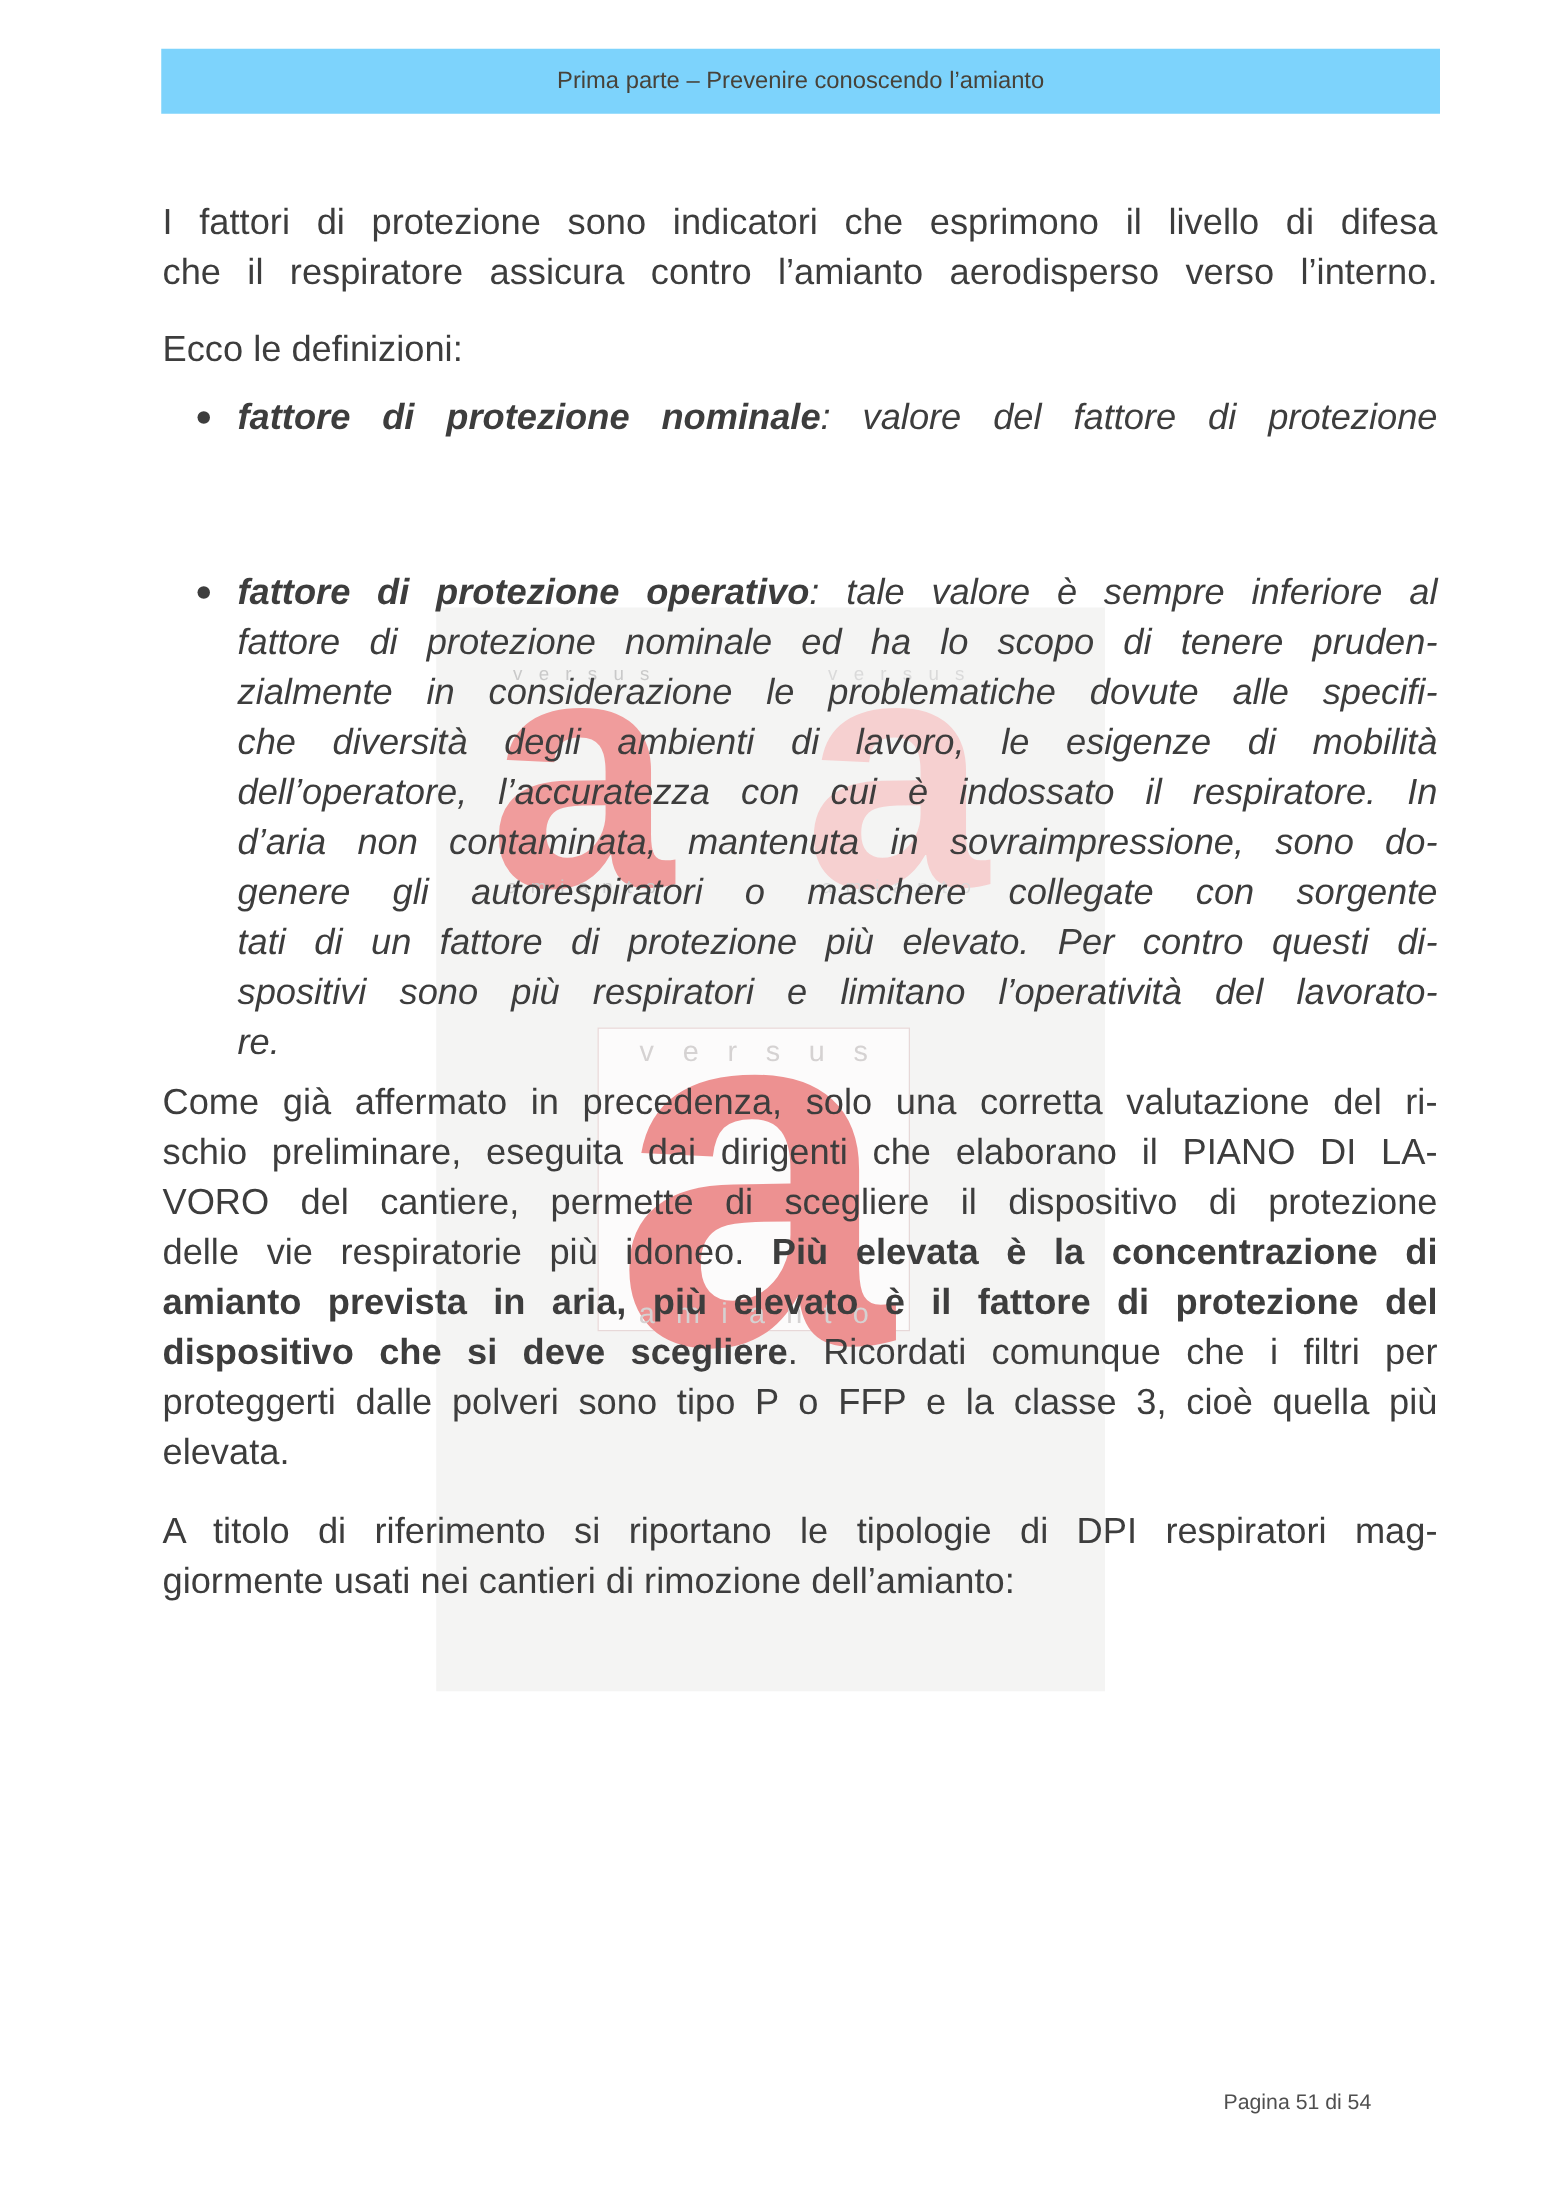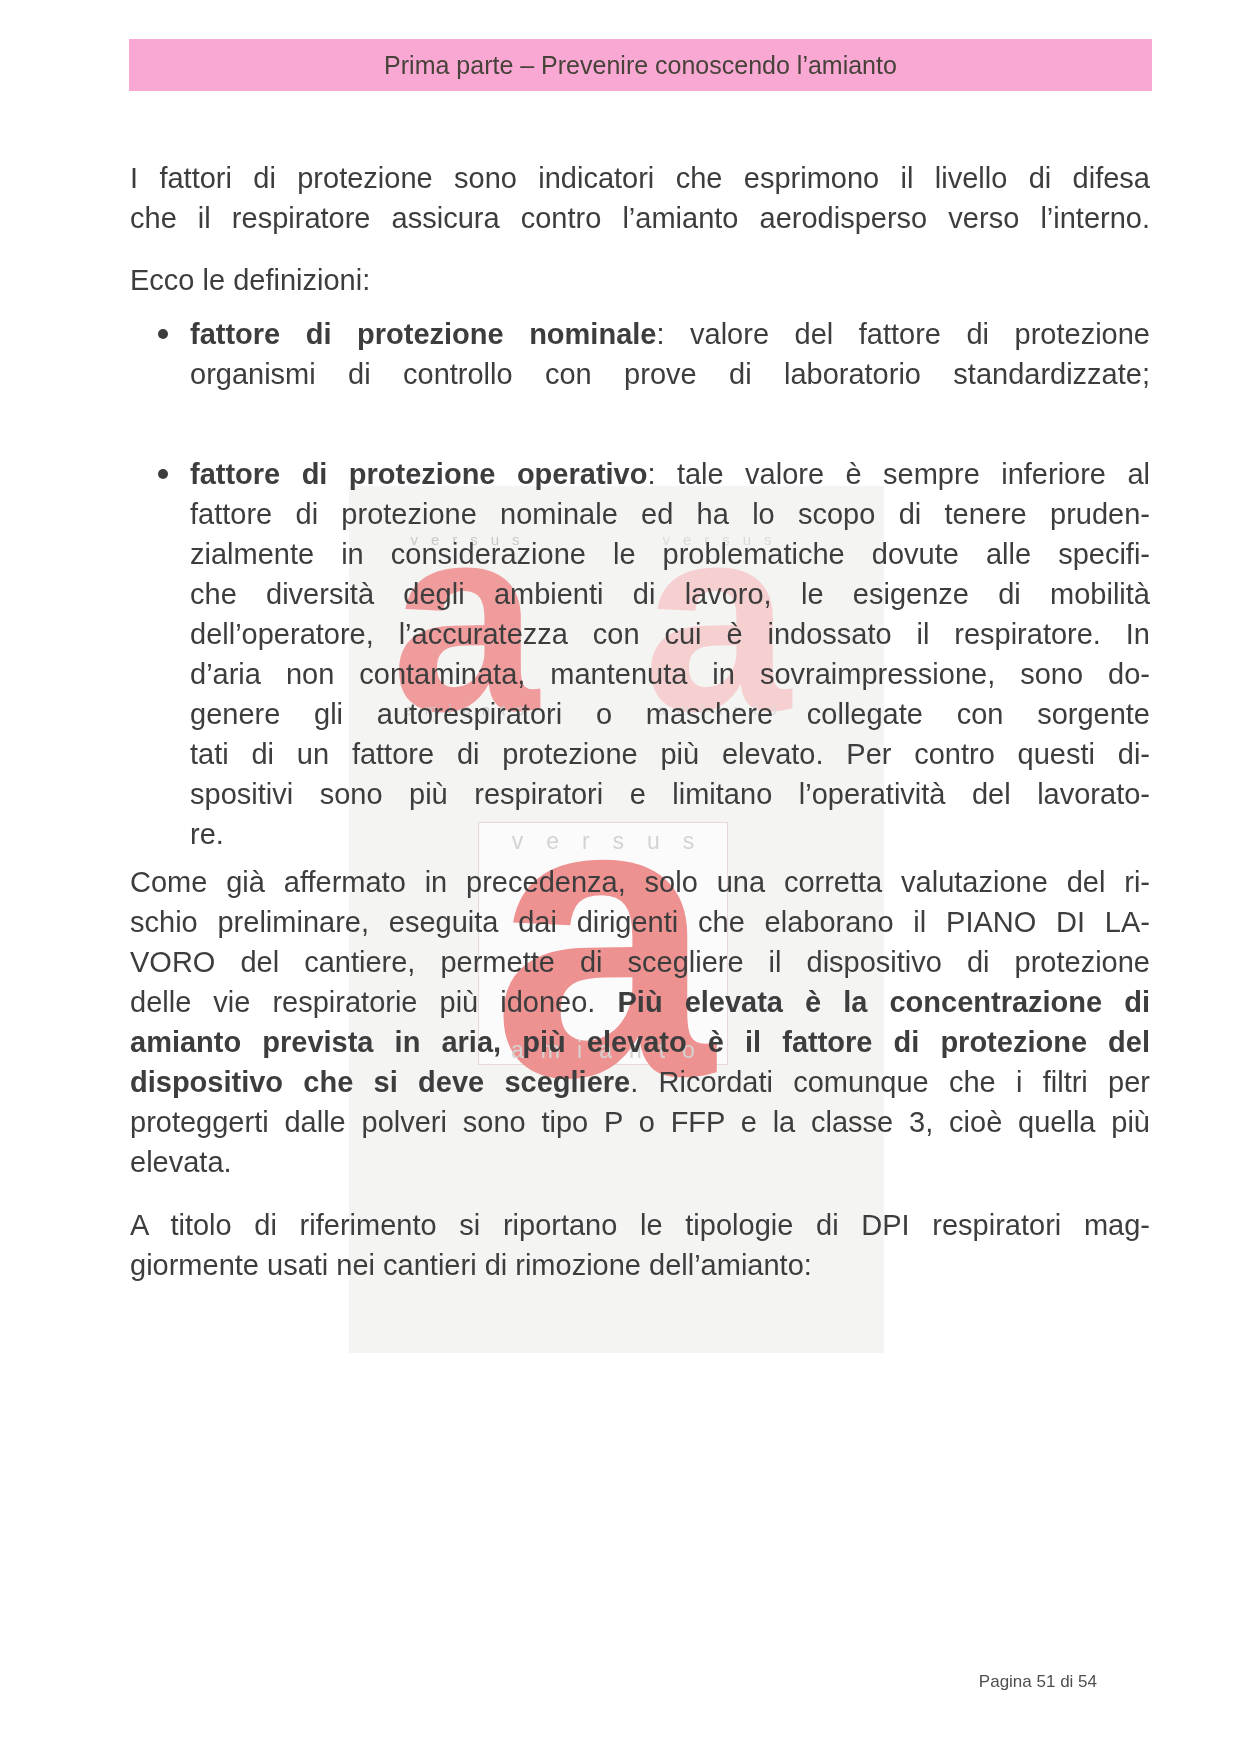--- a/index.html
+++ b/index.html
@@ -7,23 +7,23 @@
     position:relative;
     width:1240px;height:1755px;
     background:#ffffff;
     overflow:hidden;
     font-family:"Liberation Sans", sans-serif;
     color:#3d3d3d;
   }
   
   .banner{
     position:absolute;left:129px;top:39px;width:1023px;height:52px;
-    background:#f9a8d4;
+    background:#7dd3fc;
     display:flex;align-items:center;justify-content:center;
-    font-size:25px;color:#474239;
+    font-size:19px;color:#474239;
     z-index:2;
   }
   
   .wm-layer{position:absolute;inset:0;z-index:0;}
   .wm-panel{
     position:absolute;left:349px;top:486px;width:535px;height:867px;
     background:#f4f4f3;
   }
   .wm-stamp{
     position:absolute;display:flex;flex-direction:column;align-items:center;
@@ -65,21 +65,21 @@
   }
   
   .text-column{position:absolute;left:130px;top:0;width:1020px;z-index:1;}
   .block{position:absolute;left:0;width:1020px;font-size:29px;line-height:40px;}
   .block-0{top:158px;}
   .block-1{top:260px;}
   .block-2{top:314px;}
   .block-3{top:454px;}
   .block-4{top:862px;}
   .block-5{top:1205px;}
-  .bullet{padding-left:60px;width:960px;}
+  .bullet{padding-left:60px;width:960px;font-style:italic;}
   .bullet .dot{
     position:absolute;left:28px;top:15px;width:10px;height:10px;
     border-radius:50%;background:#3d3d3d;
   }
   .line{text-align:justify;text-align-last:left;}
   .line.just{text-align-last:justify;}
   .line b{font-weight:bold;}
   
   .footer{
     position:absolute;left:130px;top:1652px;width:967px;
@@ -121,21 +121,20 @@
       <div class="block block-0 paragraph">
         <div class="line just"><span>I fattori di protezione sono indicatori che esprimono il livello di difesa</span></div>
         <div class="line just"><span>che il respiratore assicura contro l’amianto aerodisperso verso l’interno.</span></div>
       </div>
       <div class="block block-1 paragraph">
         <div class="line"><span>Ecco le definizioni:</span></div>
       </div>
       <div class="block block-2 bullet">
         <span class="dot"></span>
         <div class="line just"><b>fattore di protezione nominale</b><span>: valore del fattore di protezione</span></div>
-        <div class="line just"><span>organismi di controllo con prove di laboratorio standardizzate;</span></div>
       </div>
       <div class="block block-3 bullet">
         <span class="dot"></span>
         <div class="line just"><b>fattore di protezione operativo</b><span>: tale valore è sempre inferiore al</span></div>
         <div class="line just"><span>fattore di protezione nominale ed ha lo scopo di tenere pruden-</span></div>
         <div class="line just"><span>zialmente in considerazione le problematiche dovute alle specifi-</span></div>
         <div class="line just"><span>che diversità degli ambienti di lavoro, le esigenze di mobilità</span></div>
         <div class="line just"><span>dell’operatore, l’accuratezza con cui è indossato il respiratore. In</span></div>
         <div class="line just"><span>d’aria non contaminata, mantenuta in sovraimpressione, sono do-</span></div>
         <div class="line just"><span>genere gli autorespiratori o maschere collegate con sorgente</span></div>

